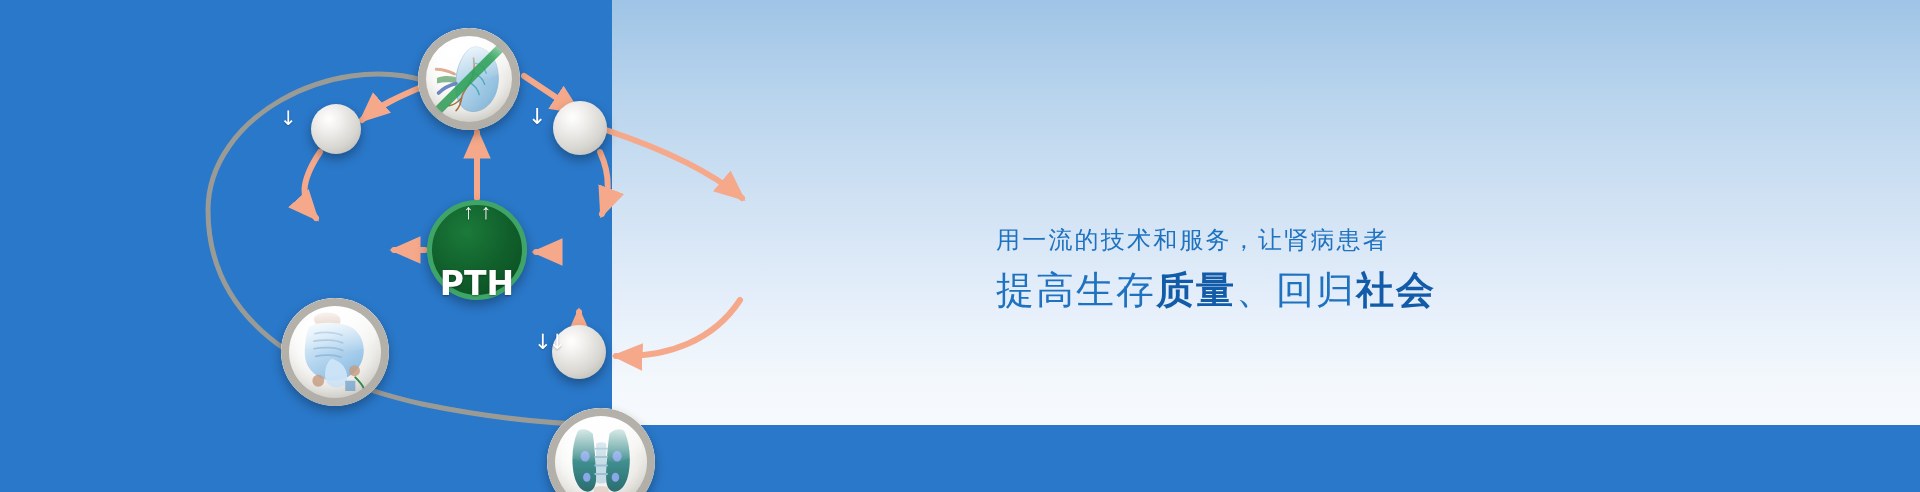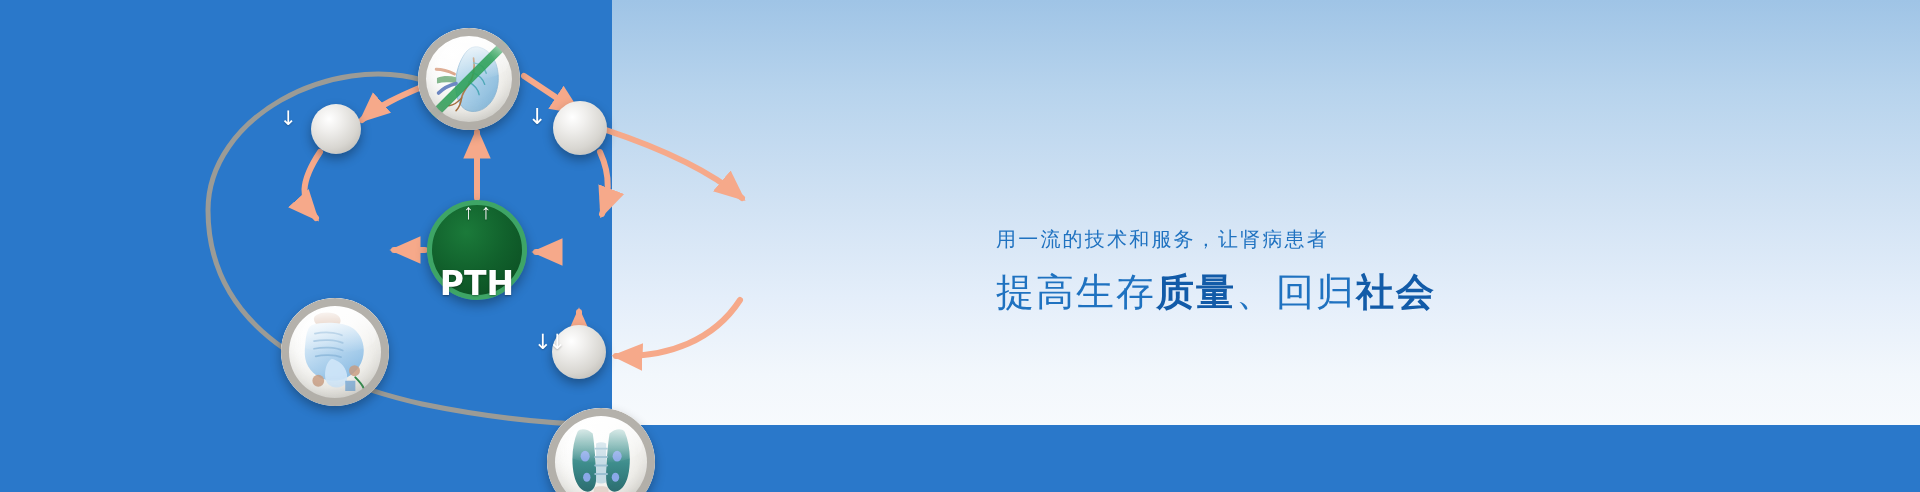--- a/index.html
+++ b/index.html
@@ -142,29 +142,29 @@
   }
   #arrow-ca-down { left:280px; top:108px; }
   #arrow-p-down  { left:528px; top:106px; font-size:22px; }
   #arrow-capo-down{ left:534px; top:332px; font-size:21px; letter-spacing:-3px; }
 
   
   .text-block{
     position:absolute; left:996px; top:226px; width:680px;
   }
   .tagline-1{
-    font-size:20px;
+    font-size:24px;
     color:#1f72c0;
     letter-spacing:2.2px;
     line-height:1.35;
     white-space:nowrap;
-    font-family:Liberation Serif, serif;
+    font-family:Liberation Mono, monospace;
   }
   .tagline-2{
-    margin-top:16px;
+    margin-top:9px;
     font-size:38px;
     color:#1f72c0;
     letter-spacing:2.0px;
     line-height:1.25;
     white-space:nowrap;
     font-family:"DejaVu Sans","Liberation Sans",sans-serif;
   }
   .tagline-2 .strong{ font-weight:bold; color:#125ba8; }
 </style>
 </head>

